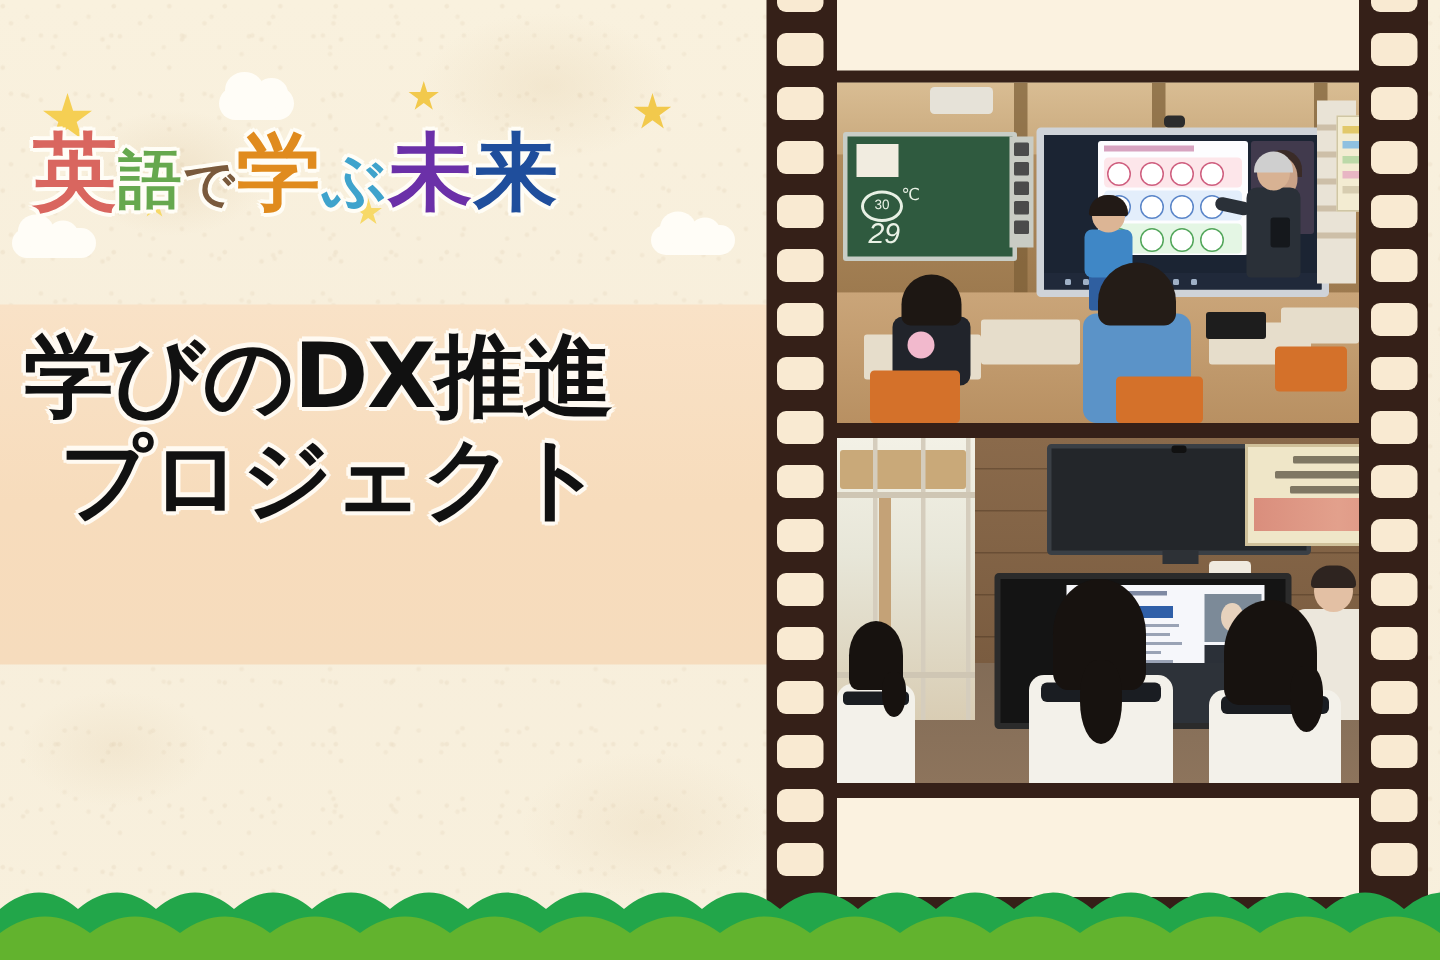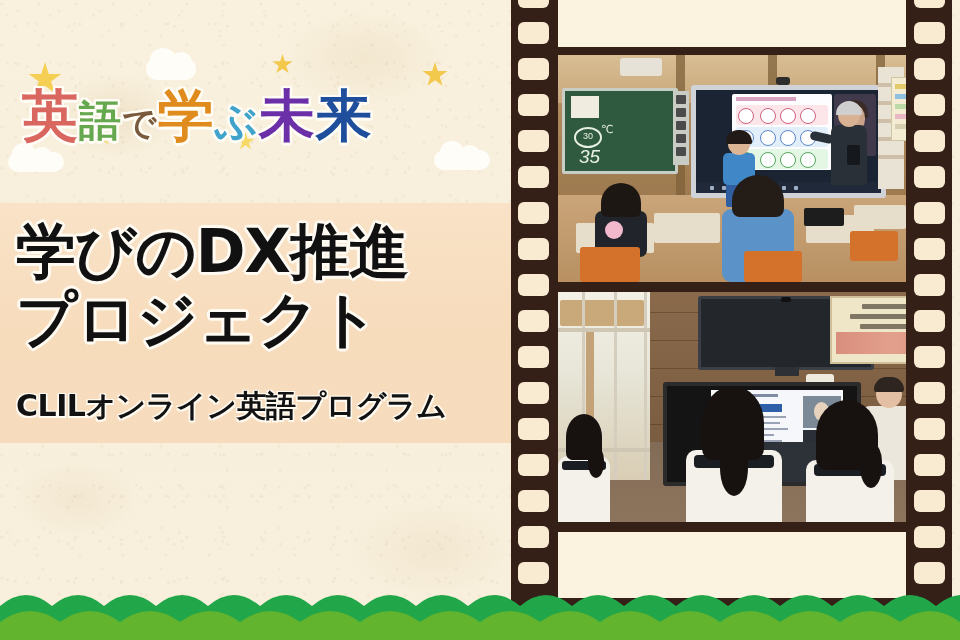--- a/index.html
+++ b/index.html
@@ -77,21 +77,21 @@
     position:absolute;left:16px;top:14px;width:484px;
     font-family:"DejaVu Sans","Liberation Sans",sans-serif;
     font-weight:700;color:#111111;
     font-size:60px;line-height:68px;letter-spacing:-1px;
     text-shadow:
       -2px -2px 0 #fffaf2, 2px -2px 0 #fffaf2,-2px 2px 0 #fffaf2, 2px 2px 0 #fffaf2,
       0 -3px 0 #fffaf2, 0 3px 0 #fffaf2,-3px 0 0 #fffaf2, 3px 0 0 #fffaf2;
     white-space:nowrap;
   }
   .main-title .l1{display:block;}
-  .main-title .l2{display:block;}
+  .main-title .l2{display:block;margin-left:24px;}
   .sub-title{
     position:absolute;left:16px;top:186px;width:484px;
     font-family:"DejaVu Sans","Liberation Sans",sans-serif;
     font-weight:700;color:#121212;font-size:30px;line-height:34px;letter-spacing:-.5px;
     white-space:nowrap;
     text-shadow:-1.5px -1.5px 0 #fffaf2,1.5px -1.5px 0 #fffaf2,-1.5px 1.5px 0 #fffaf2,1.5px 1.5px 0 #fffaf2;
   }
 
   
   .muni{position:absolute;left:34px;top:528px;display:flex;align-items:center;gap:16px;}
@@ -273,21 +273,20 @@
         <span class="kc big" style="color:#d9665f">英</span><span class="kc mid" style="color:#66a84e">語</span><span class="kc sm" style="color:#7a5a3c">で</span><span class="kc big" style="color:#e08b1e">学</span><span class="kc mid" style="color:#3fa3cc">ぶ</span><span class="kc big" style="color:#6b30a8">未</span><span class="kc big" style="color:#1f4e9c">来</span>
       </span>
     </div>
 
     <div class="band">
       <div class="band-inner">
         <div class="main-title">
           <span class="l1">学びのDX推進</span>
           <span class="l2">プロジェクト</span>
         </div>
-        <div class="sub-title">CLILオンライン英語プログラム</div>
       </div>
     </div>
 
 
   </div>
 
   <div class="film">
 
     <div class="perf-col l">
       <div class="perf" style="top:-6px"></div>
@@ -339,21 +338,21 @@
         <div class="beam" style="left:210px"></div>
         <div class="beam" style="left:318px"></div>
         <div class="floor"></div>
 
         <div class="speaker"></div>
 
         <div class="blackboard">
           <div class="bb-note"></div>
           <div class="bb-23">30</div>
           <div class="bb-deg">℃</div>
-          <div class="bb-29">35</div>
+          <div class="bb-29">29</div>
         </div>
         <div class="bb-side">
           <b style="top:4px"></b>
             <b style="top:17px"></b>
             <b style="top:30px"></b>
             <b style="top:43px"></b>
             <b style="top:56px"></b>
         </div>
 
         <div class="iwb">

